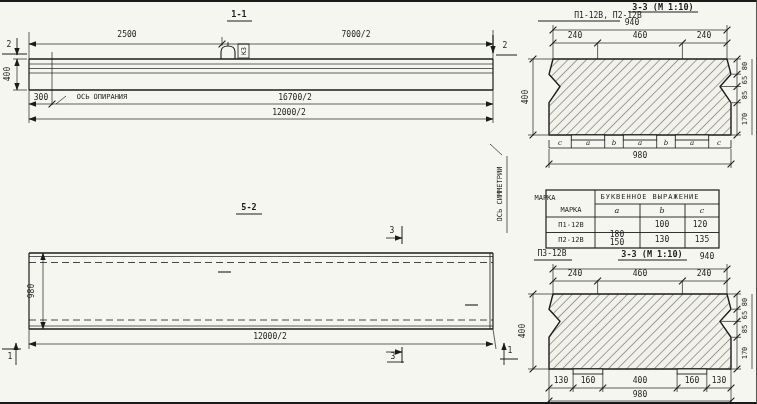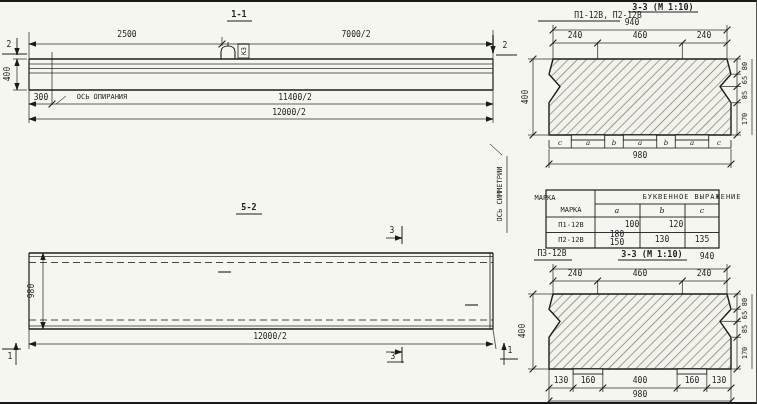--- a/index.html
+++ b/index.html
@@ -250,21 +250,21 @@
 </svg>
 
 <span class="lbl ttl" style="left:239px;top:12px">1-1</span>
 <span class="lbl" style="left:127px;top:33px">2500</span>
 <span class="lbl" style="left:356px;top:33px">7000/2</span>
 <span class="lbl" style="left:9px;top:43px">2</span>
 <span class="lbl" style="left:505px;top:44px">2</span>
 <span class="lbl rot" style="left:8px;top:72px">400</span>
 <span class="lbl" style="left:41px;top:96px">300</span>
 <span class="lbl sm" style="left:102px;top:95px">ОСЬ ОПИРАНИЯ</span>
-<span class="lbl" style="left:295px;top:96px">11400/2</span>
+<span class="lbl" style="left:295px;top:96px">16700/2</span>
 <span class="lbl" style="left:289px;top:111px">12000/2</span>
 <span class="lbl rot xs" style="left:243.5px;top:49px">К3</span>
 
 <span class="lbl ttl" style="left:249px;top:205px">5-2</span>
 <span class="lbl rot" style="left:32px;top:289px">980</span>
 <span class="lbl" style="left:270px;top:335px">12000/2</span>
 <span class="lbl" style="left:392px;top:229px">3</span>
 <span class="lbl" style="left:393px;top:355px">3</span>
 <span class="lbl" style="left:10px;top:355px">1</span>
 <span class="lbl" style="left:510px;top:349px">1</span>
@@ -285,28 +285,28 @@
 <span class="lbl it sm" style="left:588px;top:141px">a</span>
 <span class="lbl it sm" style="left:614px;top:141px">b</span>
 <span class="lbl it sm" style="left:640px;top:141px">a</span>
 <span class="lbl it sm" style="left:666px;top:141px">b</span>
 <span class="lbl it sm" style="left:692px;top:141px">a</span>
 <span class="lbl it sm" style="left:719px;top:141px">c</span>
 <span class="lbl" style="left:640px;top:154px">980</span>
 
 <span class="lbl sm" style="left:545px;top:196px">МАРКА</span>
 <span class="lbl sm" style="left:571px;top:208px">МАРКА</span>
-<span class="lbl sm wide" style="left:692px;top:195px">БУКВЕННОЕ ВЫРАЖЕНИЕ</span>
+<span class="lbl sm wide" style="left:650px;top:195px">БУКВЕННОЕ ВЫРАЖЕНИЕ</span>
 <span class="lbl it" style="left:617px;top:209px">a</span>
 <span class="lbl it" style="left:662px;top:209px">b</span>
 <span class="lbl it" style="left:702px;top:209px">c</span>
 <span class="lbl sm" style="left:571px;top:223px">П1-12В</span>
 <span class="lbl" style="left:617px;top:233px">180</span>
-<span class="lbl" style="left:632px;top:223px">100</span>
-<span class="lbl" style="left:676px;top:223px">120</span>
+<span class="lbl" style="left:662px;top:223px">100</span>
+<span class="lbl" style="left:700px;top:223px">120</span>
 <span class="lbl sm" style="left:571px;top:238px">П2-12В</span>
 <span class="lbl" style="left:617px;top:241px">150</span>
 <span class="lbl" style="left:662px;top:238px">130</span>
 <span class="lbl" style="left:702px;top:238px">135</span>
 
 <span class="lbl" style="left:552px;top:252px">П3-12В</span>
 <span class="lbl ttl" style="left:652px;top:252px">3-3 (М 1:10)</span>
 <span class="lbl" style="left:707px;top:255px">940</span>
 <span class="lbl" style="left:575px;top:272px">240</span>
 <span class="lbl" style="left:640px;top:272px">460</span>

